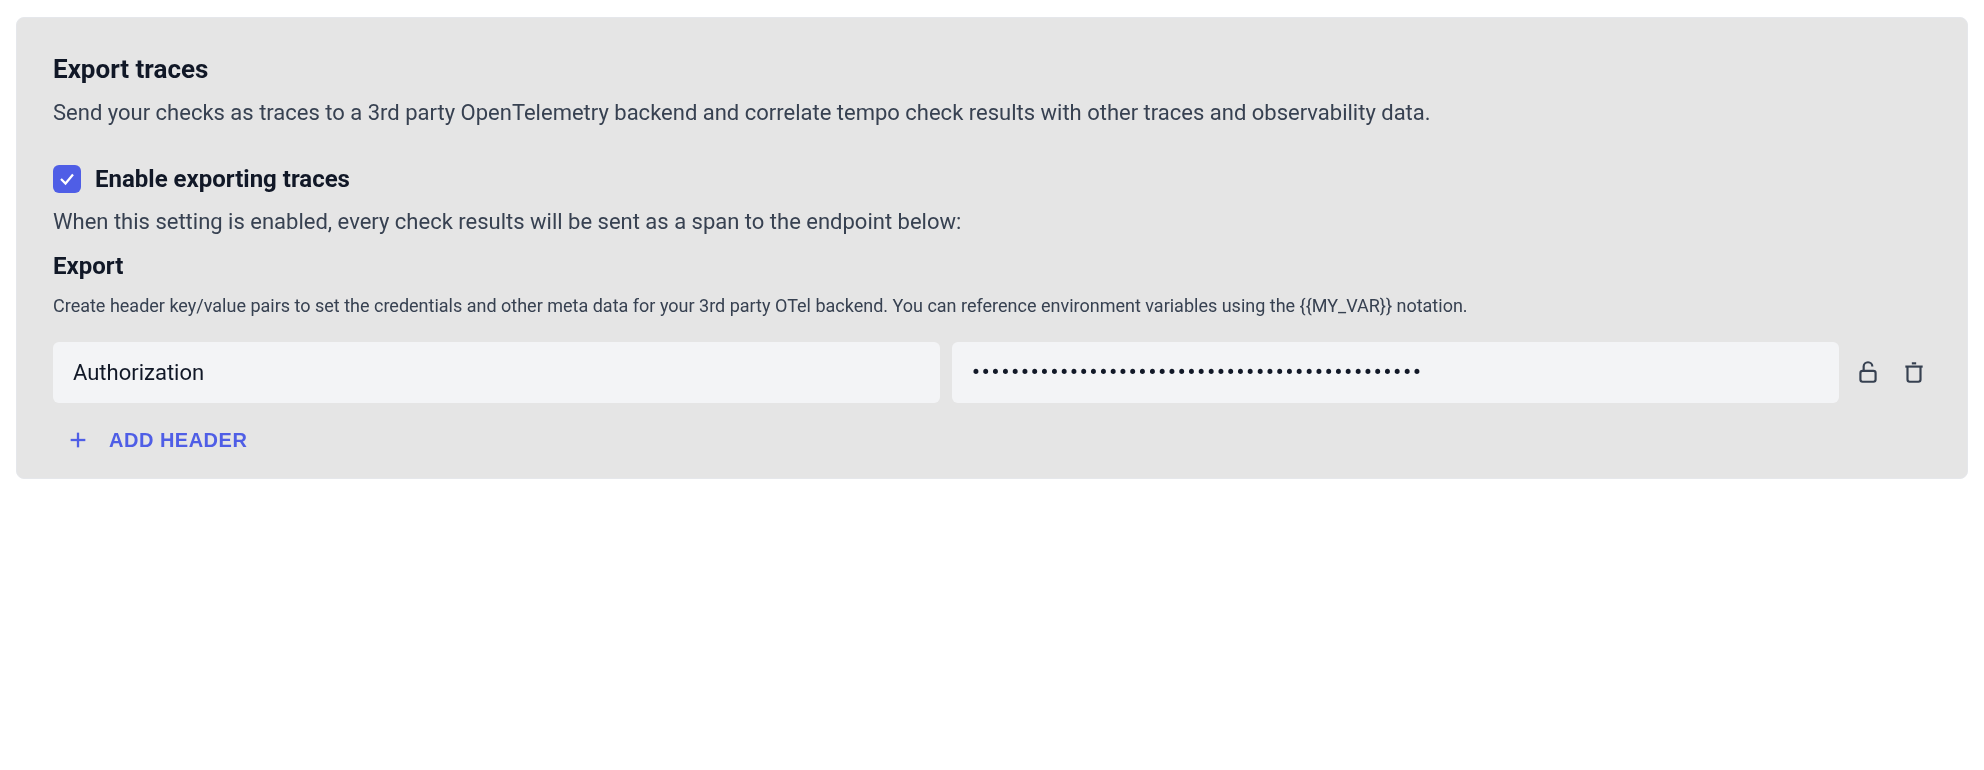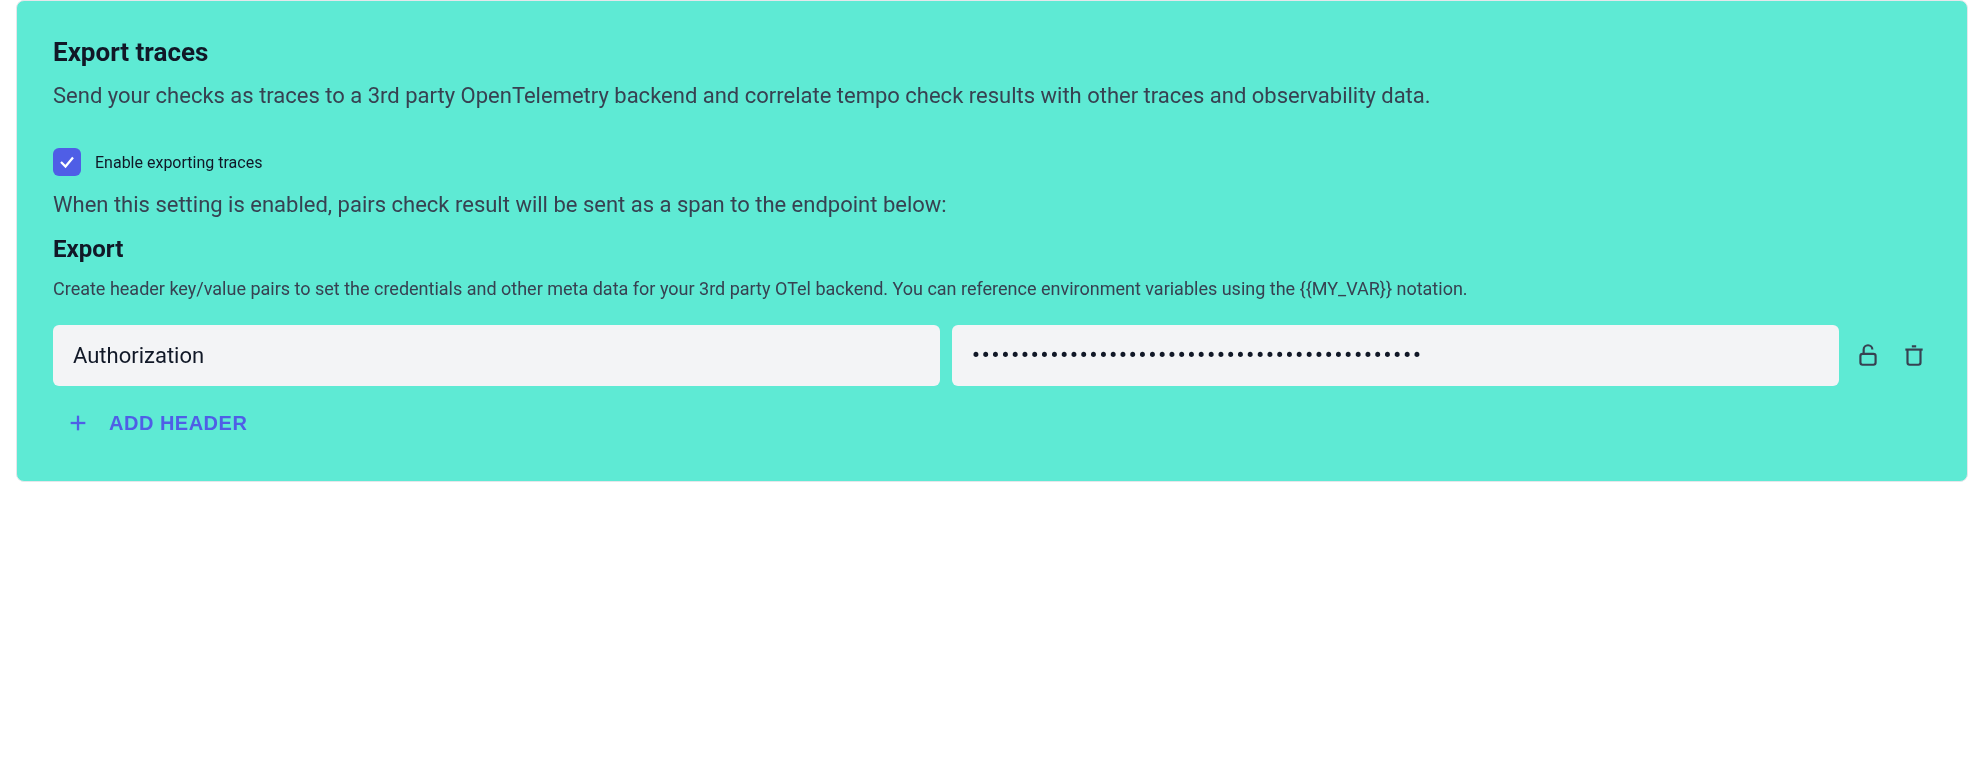--- a/index.html
+++ b/index.html
@@ -9,23 +9,23 @@
     }
     body {
       font-family: -apple-system, BlinkMacSystemFont, "Segoe UI", Roboto, Helvetica, Arial, sans-serif;
       background: #ffffff;
       color: #1f2937;
       padding: 0;
     }
     .card {
       border: 1px solid #e5e7eb;
       border-radius: 8px;
-      padding: 36px 36px 40px 36px;
-      margin: 0 16px;
-      background: #5eead4;
+      padding: 36px 36px 20px 36px;
+      margin: 17px 16px;
+      background: #e5e5e5;
     }
     .section-title {
       font-size: 26px;
       font-weight: 700;
       color: #111827;
       margin-bottom: 12px;
     }
     .section-desc {
       font-size: 22px;
       color: #374151;
@@ -50,22 +50,22 @@
       flex-shrink: 0;
     }
     .checkbox svg {
       width: 18px;
       height: 18px;
       stroke: #ffffff;
       stroke-width: 3;
       fill: none;
     }
     .checkbox-label {
-      font-size: 16px;
-      font-weight: 400;
+      font-size: 24px;
+      font-weight: 700;
       color: #111827;
     }
     .help-text {
       font-size: 22px;
       color: #374151;
       line-height: 1.5;
       margin-bottom: 14px;
     }
     .input-text {
       width: 100%;
@@ -157,21 +157,21 @@
 
   <div class="checkbox-row">
     <div class="checkbox">
       <svg viewBox="0 0 24 24">
         <polyline points="4 12 10 18 20 6"></polyline>
       </svg>
     </div>
     <label class="checkbox-label">Enable exporting traces</label>
   </div>
 
-  <p class="help-text">When this setting is enabled, pairs check result will be sent as a span to the endpoint below:</p>
+  <p class="help-text">When this setting is enabled, every check results will be sent as a span to the endpoint below:</p>
 
 
   <h3 class="headers-title">Export</h3>
   <p class="headers-desc">Create header key/value pairs to set the credentials and other meta data for your 3rd party OTel backend. You can reference environment variables using the {{MY_VAR}} notation.</p>
 
   <div class="header-row">
     <div class="header-key">
       <input type="text" class="input-text" value="Authorization" style="">
     </div>
     <div class="header-value">

